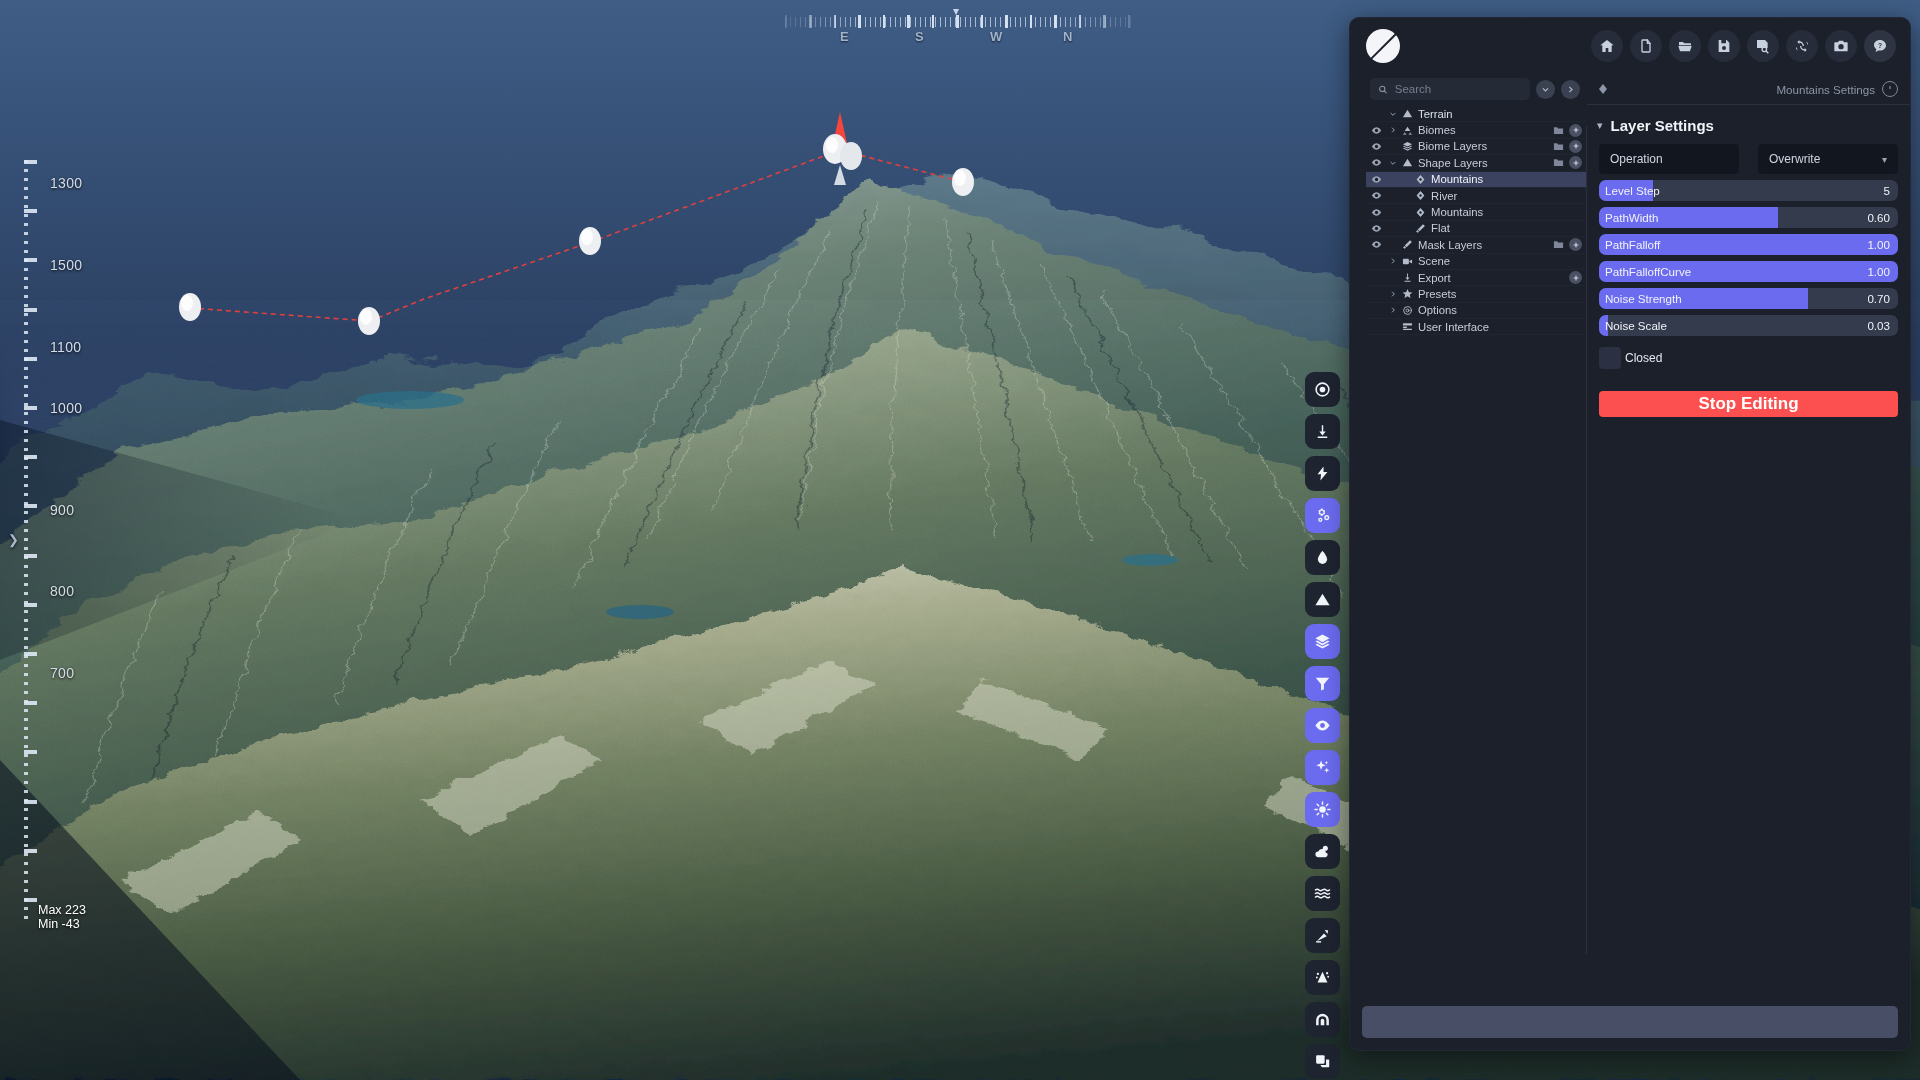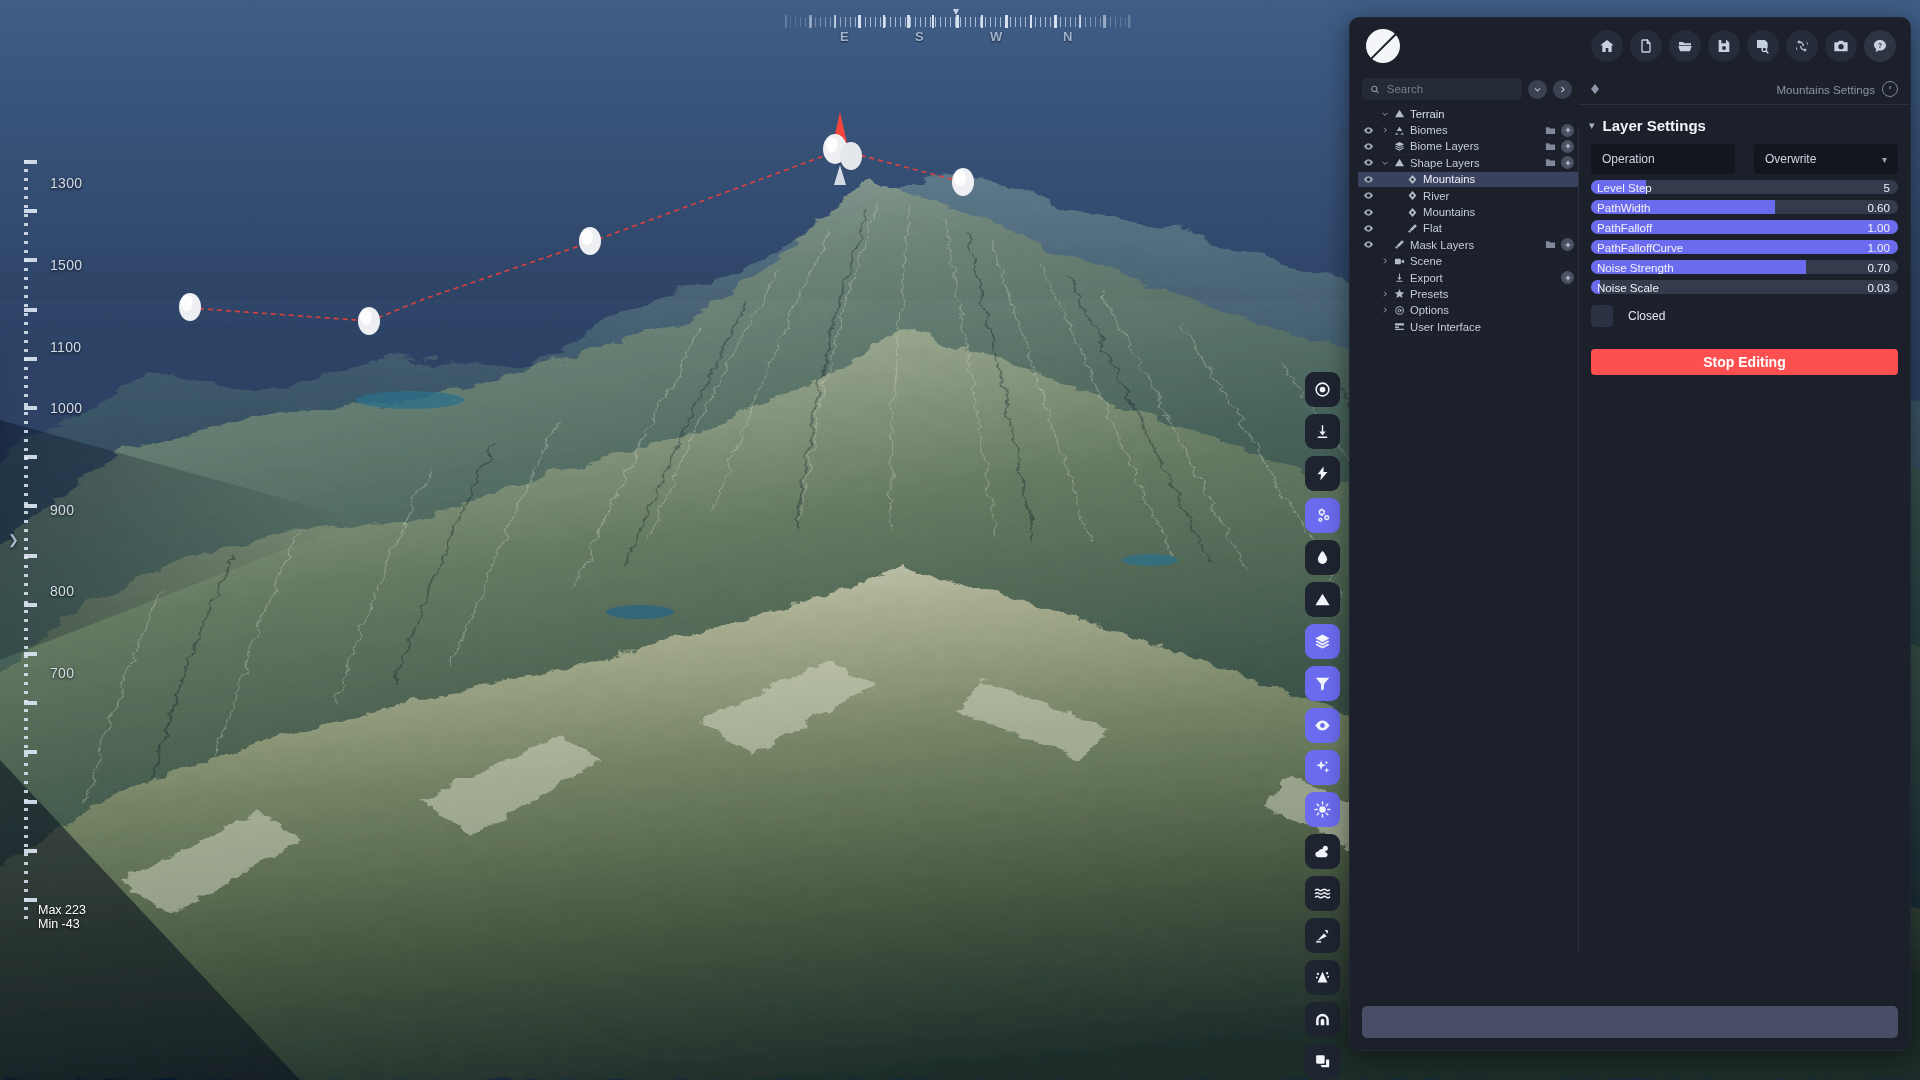--- a/index.html
+++ b/index.html
@@ -132,21 +132,21 @@
   .rbtn {
     width:32px; height:32px; border-radius:50%;
     background:#262c39; color:#c7d0de;
     display:flex; align-items:center; justify-content:center;
     margin-left:7px; cursor:pointer; flex:0 0 auto;
   }
   .rbtn:last-child { background:#2e3442; }
   .rbtn svg { display:block; }
 
   
-  .dock-body { flex:1 1 auto; display:flex; min-height:0; padding:0 0 0 0; }
+  .dock-body { flex:1 1 auto; display:flex; min-height:0; padding:0 0 0 8px; }
   .col-tree { width:228px; flex:0 0 228px; display:flex; flex-direction:column; min-height:0; }
   .col-sep { width:1px; background:#2b313e; margin:52px 0 44px 0; flex:0 0 1px; }
   .col-props { flex:1 1 auto; min-width:0; display:flex; flex-direction:column;text-align:right; }
 
   
   .searchrow { display:flex; align-items:center; padding:4px 6px 6px 12px; gap:6px; }
   .searchbox {
     flex:1 1 auto; height:22px; background:#242a36; border-radius:5px;
     display:flex; align-items:center; gap:7px; padding:0 8px; min-width:0;
   }
@@ -199,40 +199,40 @@
   .opcell {
     height:30px; background:#12161f; border-radius:4px;
     display:flex; align-items:center; padding:0 11px;
     font-size:12px; color:#cfd6e2; flex:1 1 50%;
   }
   .opcell.select { justify-content:space-between; cursor:pointer; }
   .opcell.select .chev { color:#9aa3b2; font-size:10px; }
 
   
   .slider {
-    position:relative; height:14px; border-radius:7px; background:#343b4d;
+    position:relative; height:21px; border-radius:7px; background:#343b4d;
     overflow:hidden; cursor:pointer;
   }
   .slider .fill { position:absolute; left:0; top:0; bottom:0; background:#6b6bf0; }
   .slider .lbl {
     position:absolute; left:6px; top:0; bottom:0; display:flex; align-items:center;
     color:#f1f3f9; font-size:11.6px; white-space:nowrap;
   }
   .slider .val {
     position:absolute; right:8px; top:0; bottom:0; display:flex; align-items:center;
     color:#f1f3f9; font-size:11.6px;
   }
 
-  .checkrow { display:flex; align-items:center; gap:15px; padding-top:5px; }
+  .checkrow { display:flex; align-items:center; gap:4px; padding-top:5px; }
   .checkbox { width:22px; height:22px; border-radius:4px; background:#2b3142; cursor:pointer; flex:0 0 auto; }
   .checkrow span { color:#e4e9f1; font-size:12px; }
 
   .stopbtn {
     margin:22px 12px 0 12px; height:26px; border-radius:4px;
-    background:#fb4f50; color:#fff; font-size:14px; font-weight:bold;
+    background:#fb4f50; color:#fff; font-size:17px; font-weight:bold;
     display:flex; align-items:center; justify-content:center; cursor:pointer;
   }
 
   
   .dock-bottom { flex:0 0 auto; padding:8px 12px 12px 12px; }
   .statusbar { height:32px; border-radius:5px; background:#474e66; }
 </style>
 </head>
 <body>
 

